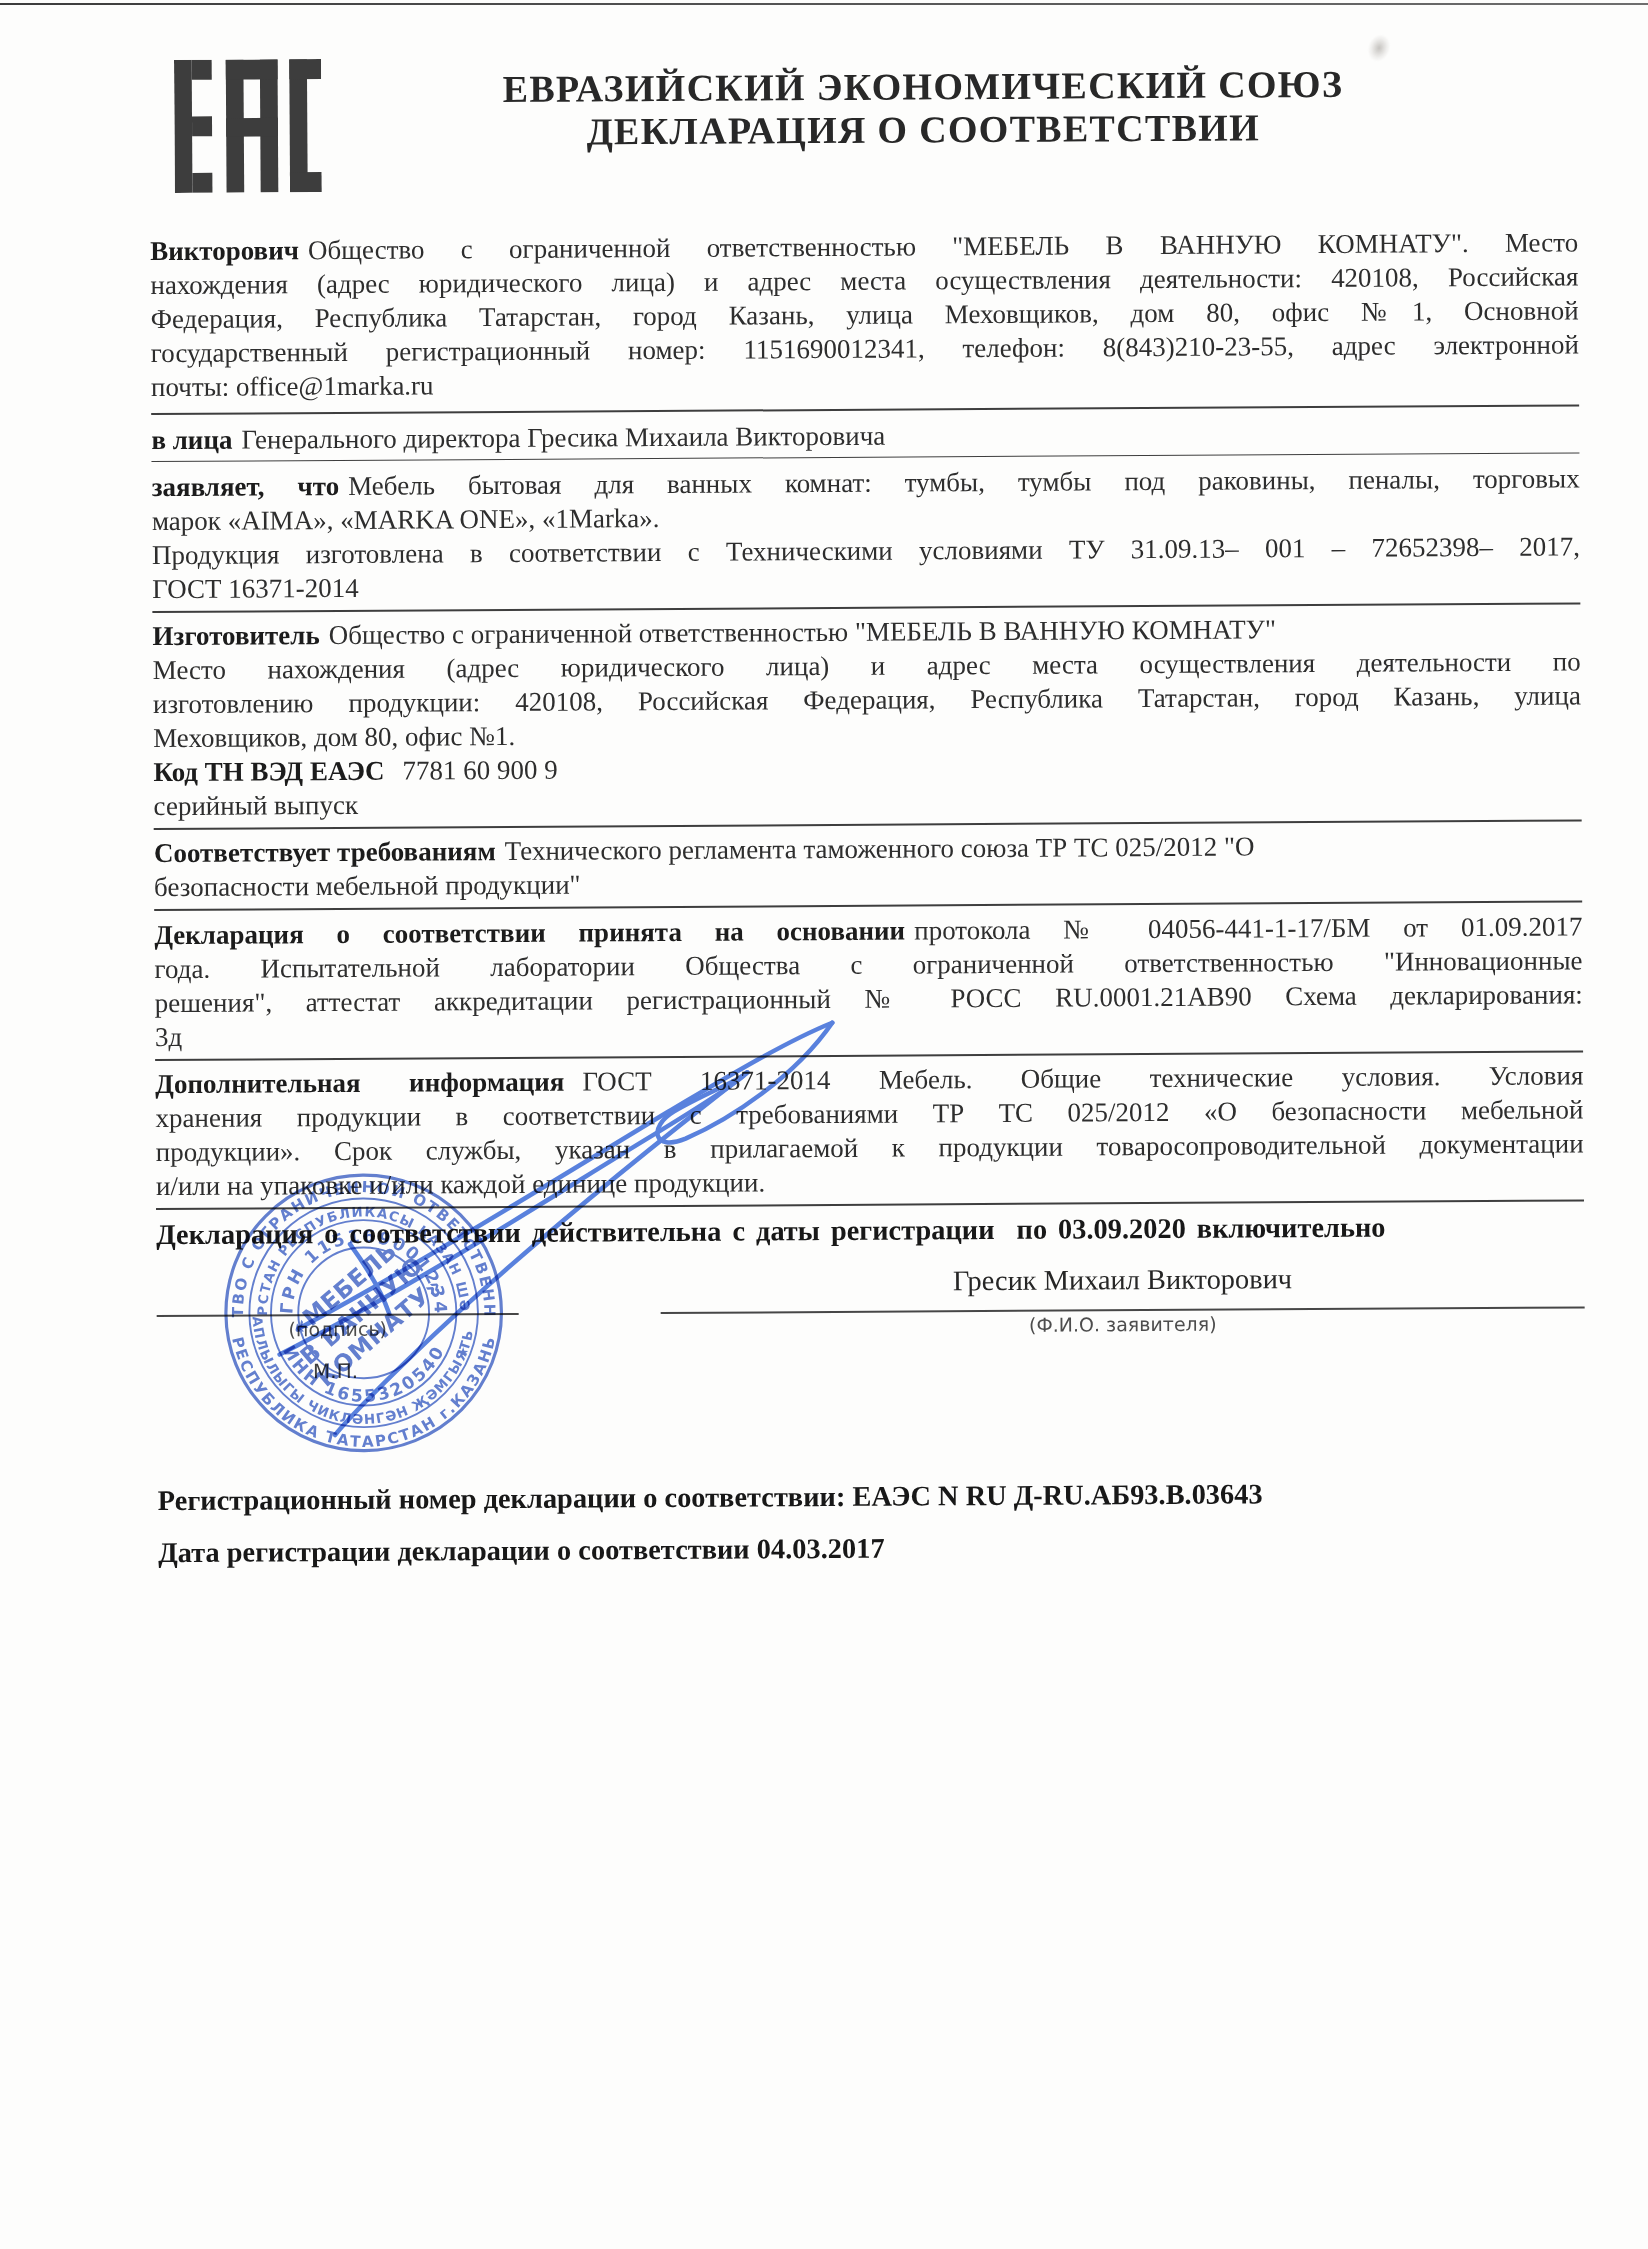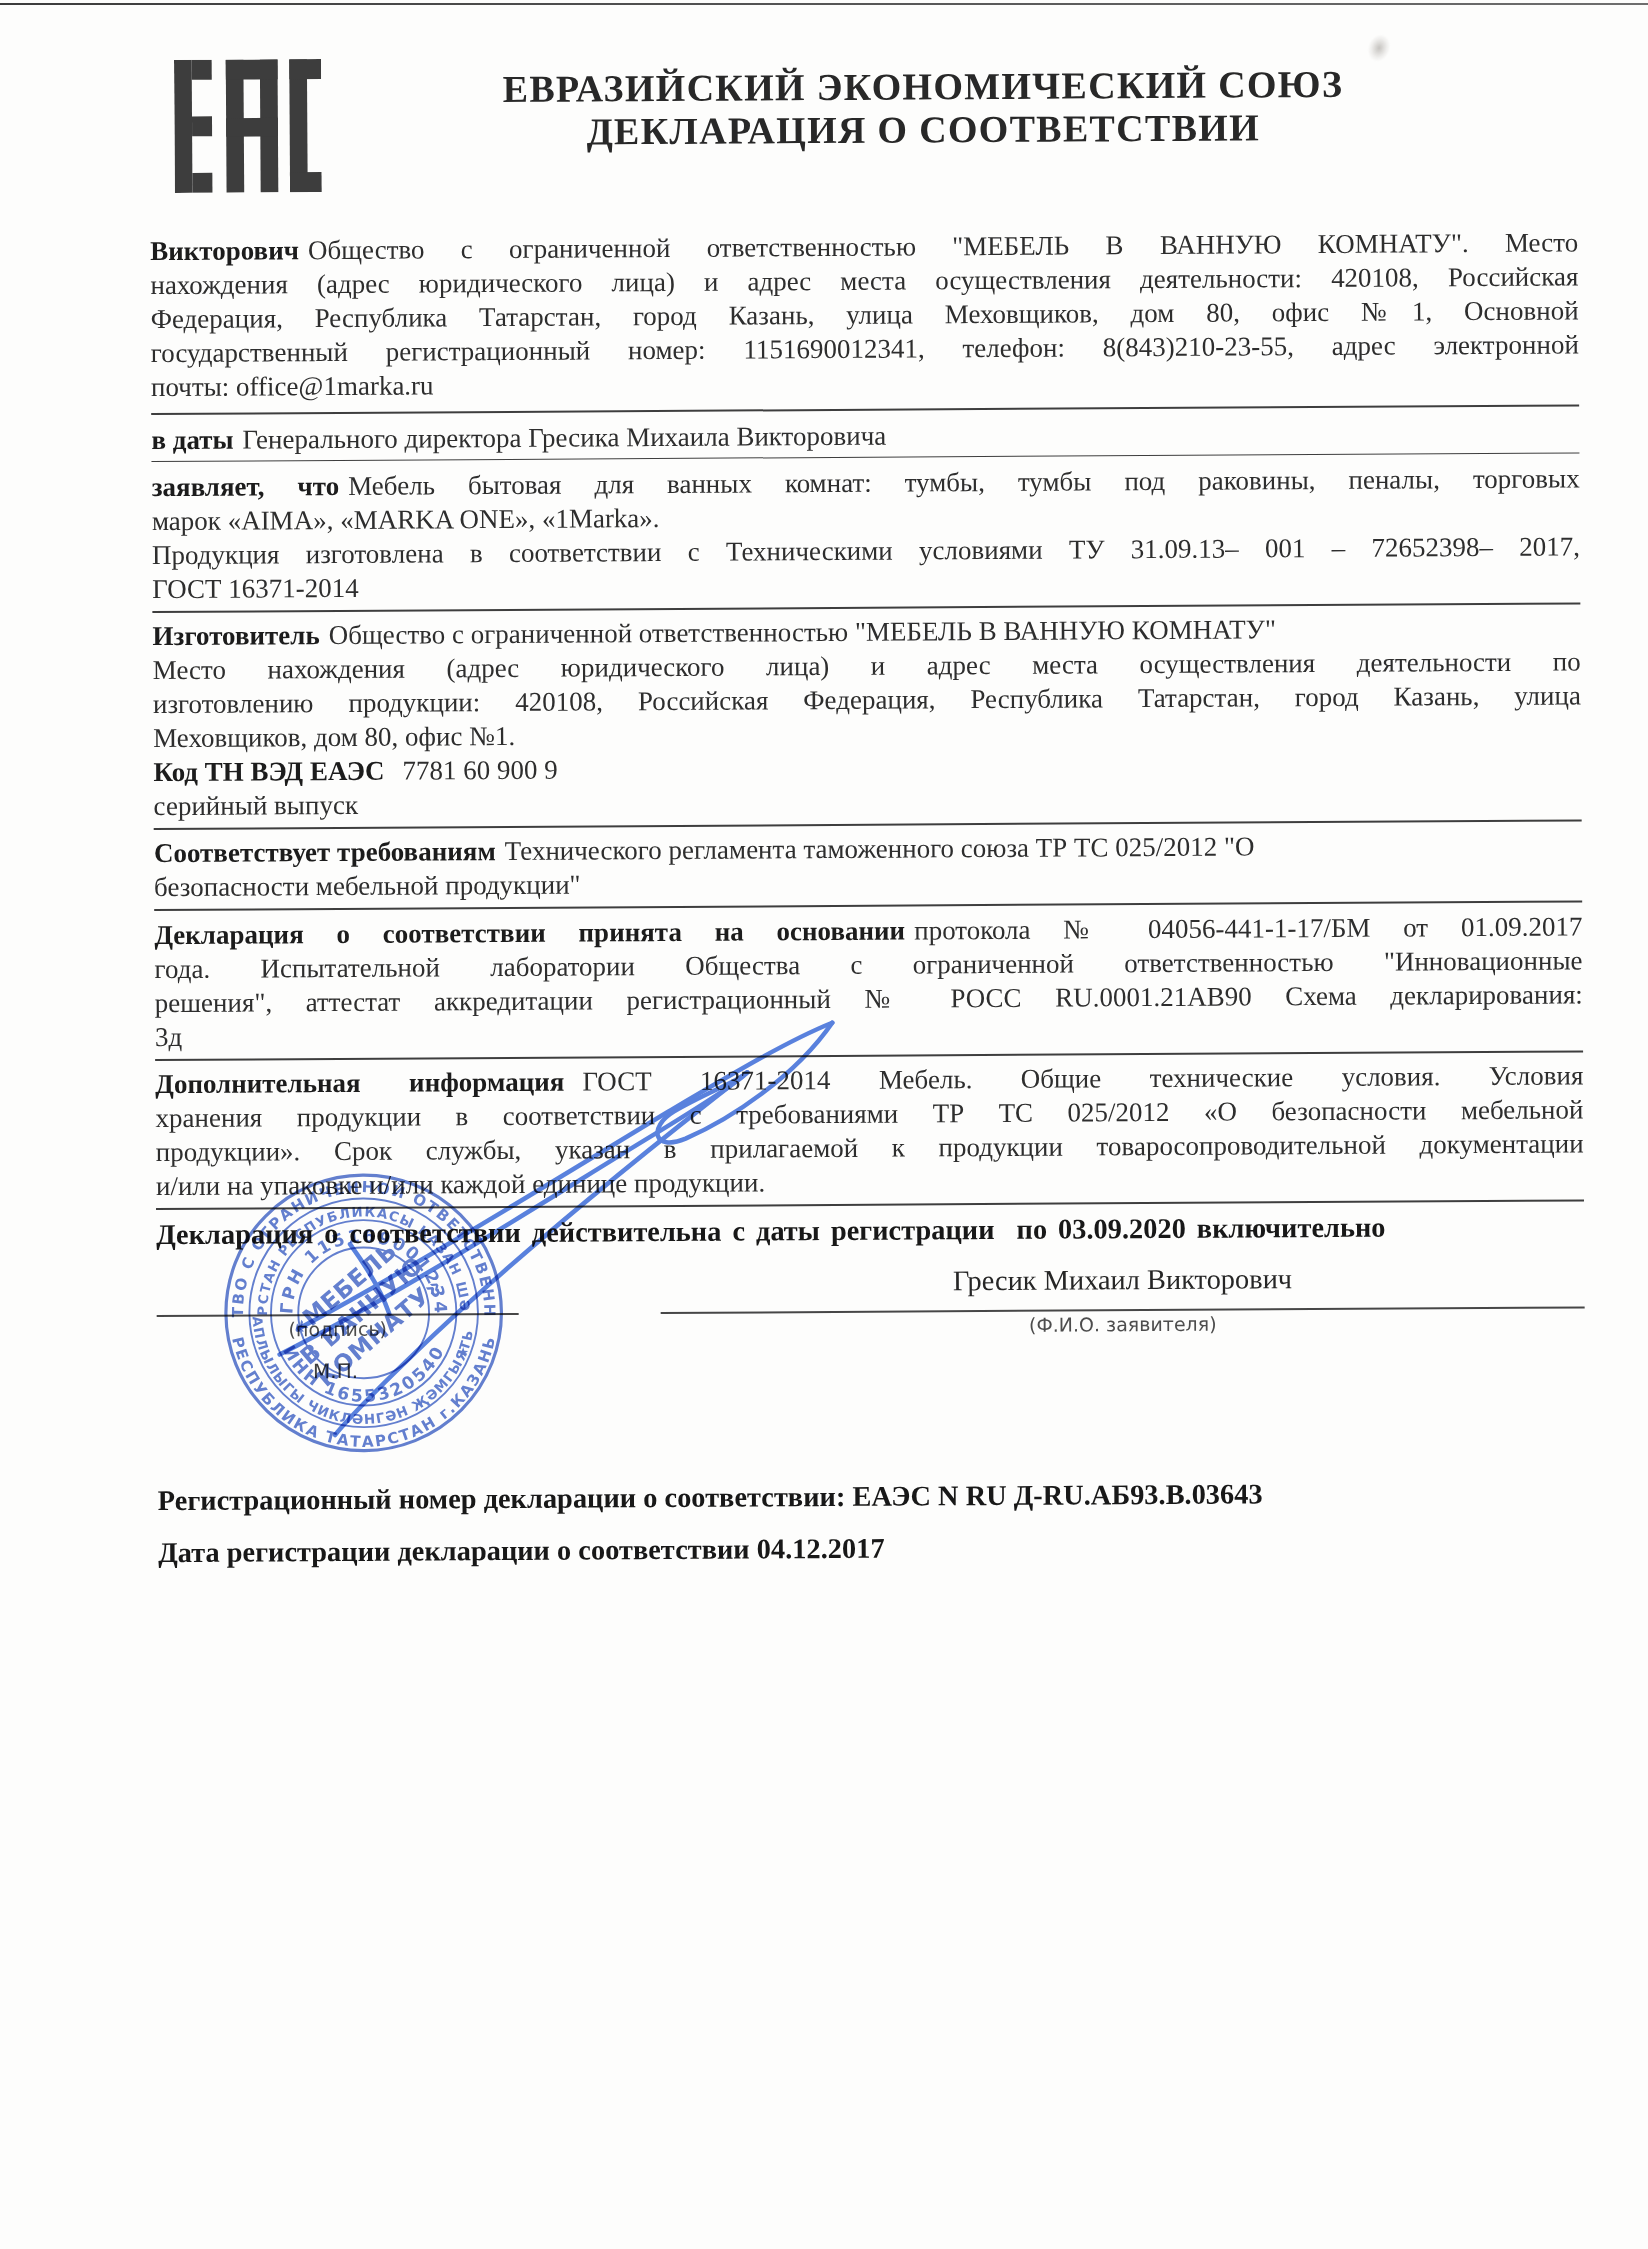--- a/index.html
+++ b/index.html
@@ -109,21 +109,21 @@
   <div class="par mt-zay">
     <div class="line jl"><b class="lbl">Викторович</b><span>Общество с ограниченной ответственностью "МЕБЕЛЬ В ВАННУЮ КОМНАТУ". Место</span></div>
     <div class="line jl">нахождения (адрес юридического лица) и адрес места осуществления деятельности: 420108, Российская</div>
     <div class="line jl">Федерация, Республика Татарстан, город Казань, улица Меховщиков, дом 80, офис №1, Основной</div>
     <div class="line jl">государственный регистрационный номер: 1151690012341, телефон: 8(843)210-23-55, адрес электронной</div>
     <div class="line">почты: office@1marka.ru</div>
   </div>
   <div class="rule r1"></div>
 
   <div class="par vlice">
-    <div class="line"><b class="lbl">в даты</b><span>Генерального директора Гресика Михаила Викторовича</span></div>
+    <div class="line"><b class="lbl">в лица</b><span>Генерального директора Гресика Михаила Викторовича</span></div>
   </div>
   <div class="rule r2"></div>
 
   <div class="par zv">
     <div class="line jl"><b class="lbl">заявляет, что</b><span>Мебель бытовая для ванных комнат: тумбы, тумбы под раковины, пеналы, торговых</span></div>
     <div class="line">марок «AIMA», «MARKA ONE», «1Marka».</div>
     <div class="line jl">Продукция изготовлена в соответствии с Техническими условиями ТУ 31.09.13– 001 – 72652398– 2017,</div>
     <div class="line">ГОСТ 16371-2014</div>
   </div>
   <div class="rule r3"></div>
@@ -210,18 +210,18 @@
         <path d="M 100 520 C 300 420 520 280 670 190 C 760 136 816 100 826 88"></path>
         <path d="M 958 12 C 900 95 800 160 730 190 C 680 210 672 172 712 148 C 760 120 816 100 826 88"></path>
         <path d="M 826 88 C 680 200 480 360 340 490 C 260 565 210 615 185 645"></path>
         <path d="M 210 350 C 240 392 260 428 270 458"></path>
       </g>
     </svg>
   </div>
 
   <div class="footer">
     <div class="freg"><span>Регистрационный номер декларации о соответствии:</span> <span>ЕАЭС N RU Д-RU.АБ93.В.03643</span></div>
-    <div class="fdate"><span>Дата регистрации декларации о соответствии</span> <span>04.12.2017</span></div>
+    <div class="fdate"><span>Дата регистрации декларации о соответствии</span> <span>04.03.2017</span></div>
   </div>
 
 </div>
 </div>
 
 
 </body></html>

